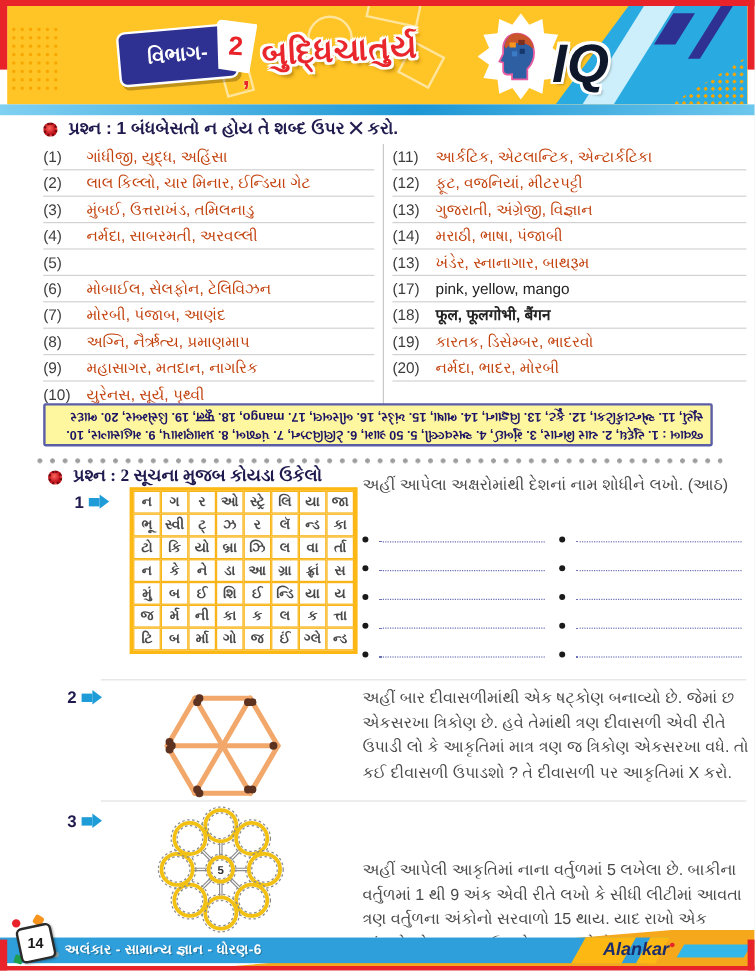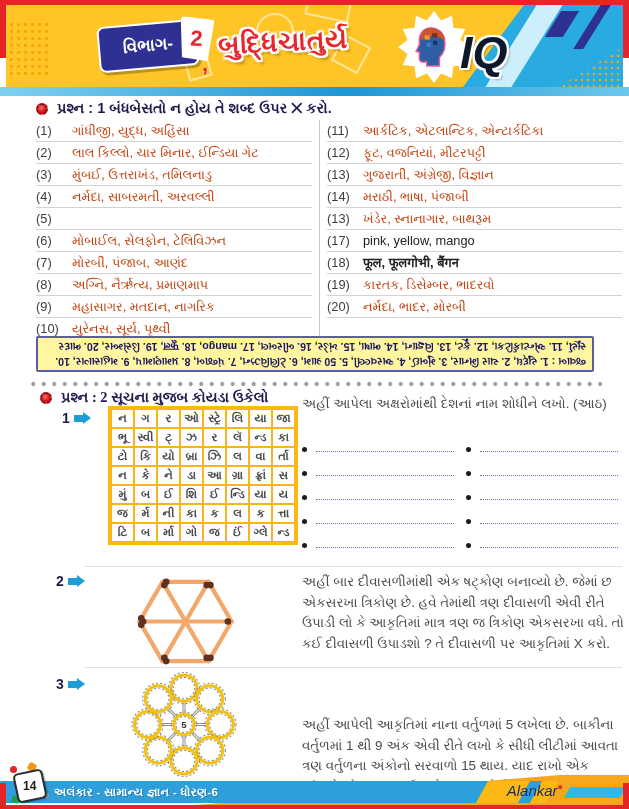--- a/index.html
+++ b/index.html
@@ -119,21 +119,21 @@
            text-shadow:1px 1px 0 rgba(0,0,0,.25);}
   .badge{position:absolute;top:771px;left:15px;width:26px;height:26px;background:#fff;border:2px solid #2b2b2b;
          border-radius:5px;transform:rotate(-12deg);display:flex;align-items:center;justify-content:center;
          box-shadow:1px 1px 2px rgba(0,0,0,.3);}
   .badge b{transform:rotate(12deg);font-size:12px;color:#1a1a1a;}
   .conf{position:absolute;border-radius:50%;}
   .c-red{width:7px;height:7px;background:#E8232A;top:766px;left:10px;}
   .c-green{width:7px;height:7px;border-radius:1px;background:#1E9E4E;top:796px;left:12px;transform:rotate(18deg);}
   .c-orange{width:8px;height:8px;background:#F7941D;top:763px;left:28px;border-radius:2px;transform:rotate(30deg);}
   .c-gray{width:5px;height:5px;background:#9aa;top:793px;left:44px;}
-  .alankar{position:absolute;top:782px;right:66px;font-size:15px;font-weight:400;font-style:italic;color:#1B2E6B;}
+  .alankar{position:absolute;top:782px;right:66px;font-size:15px;font-weight:700;font-style:italic;color:#1B2E6B;}
   .alankar .tm{color:#E8232A;font-size:9px;vertical-align:super;}
   .a-swoosh{position:absolute;top:787px;right:6px;width:56px;height:11px;background:#33B7E8;transform:skewX(-30deg);}
 </style>
 </head>
 <body>
 
 <div class="page">
 
   <div class="header">
     <span class="doodle d1"></span>

